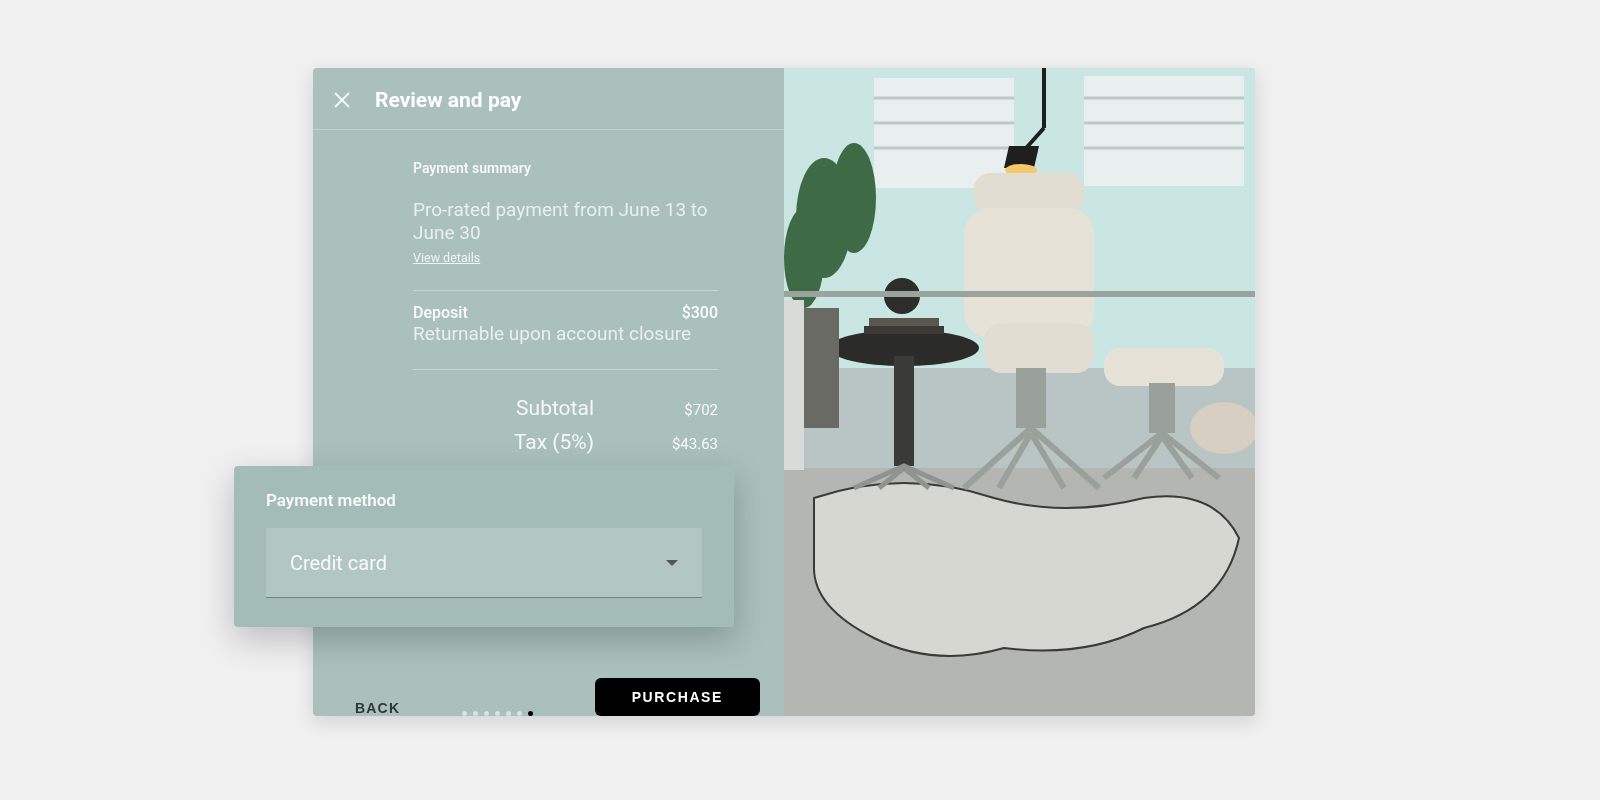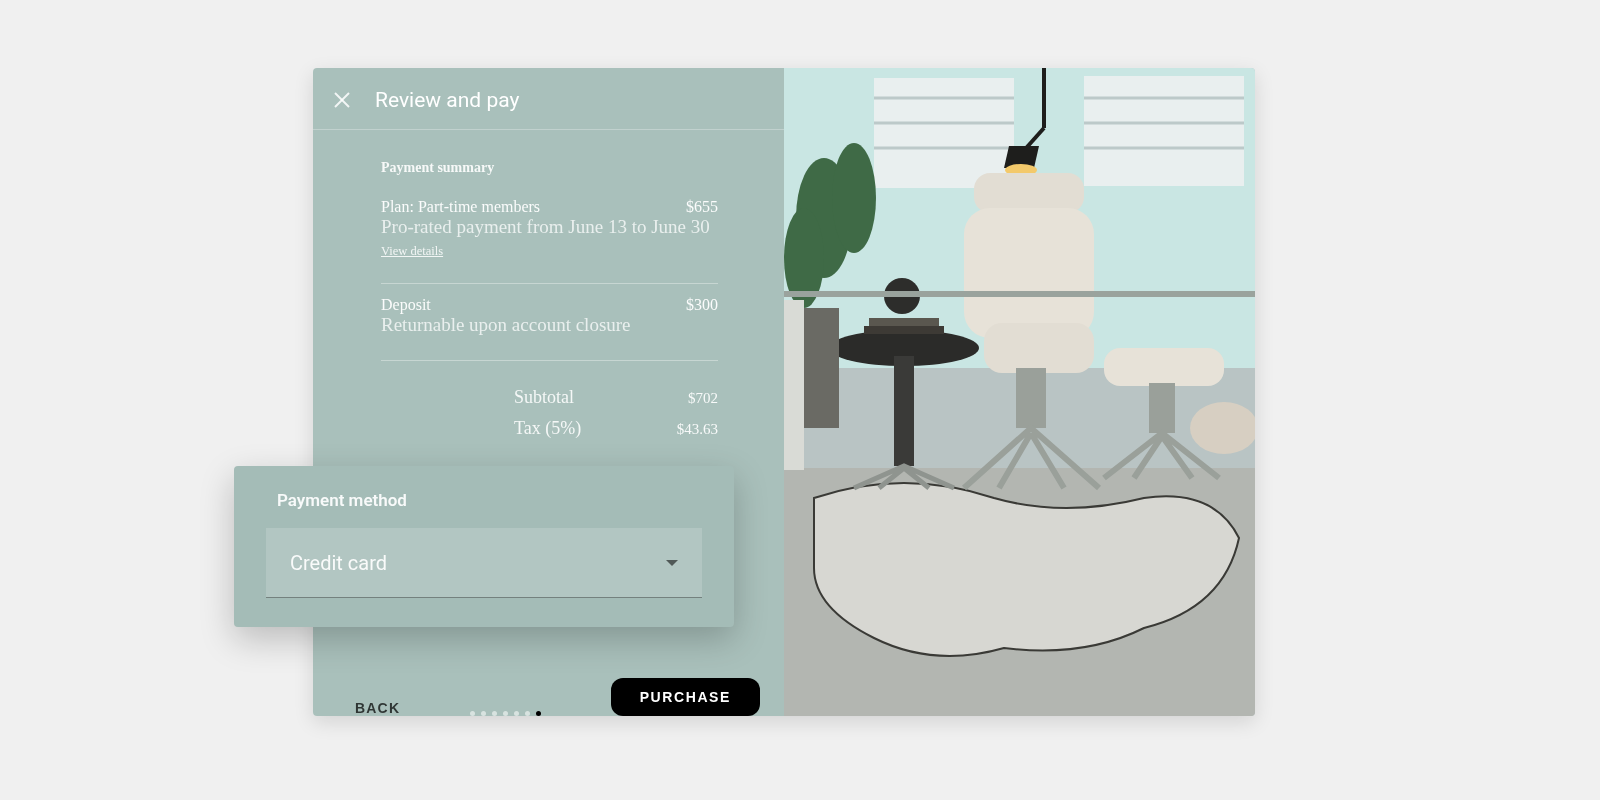--- a/index.html
+++ b/index.html
@@ -41,28 +41,27 @@
   .close-icon {
     width: 18px;
     height: 18px;
     stroke: rgba(255,255,255,0.85);
     stroke-width: 2;
     cursor: pointer;
     flex-shrink: 0;
   }
   .header-title {
     font-size: 21px;
-    font-weight: 400;
+    font-weight: 700;
     margin-left: 24px;
     color: #ffffff;
   }
   .content {
-    padding: 30px 66px 0 68px;
+    padding: 30px 66px 0 100px;
     flex: 1;
-    font-family: Liberation Serif, serif;
   }
   .section-label {
     font-size: 14px;
     font-weight: 600;
     color: rgba(255,255,255,0.9);
     margin-bottom: 22px;
   }
   .line-item {
     padding-bottom: 14px;
   }
@@ -101,25 +100,25 @@
   .totals {
     padding-top: 14px;
   }
   .total-row {
     display: flex;
     justify-content: flex-end;
     align-items: baseline;
     margin-bottom: 10px;
   }
   .total-label {
-    font-size: 18px;
+    font-size: 21px;
     color: rgba(255,255,255,0.88);
     margin-right: 54px;
     min-width: 80px;
-    text-align: left;
+    text-align: right;
   }
   .total-amount {
     font-size: 15px;
     color: rgba(255,255,255,0.92);
     min-width: 70px;
     text-align: right;
   }
   .footer {
     height: 64px;
     display: flex;
@@ -150,23 +149,23 @@
   .dot.active {
     background: #000;
   }
   .purchase-btn {
     background: #000;
     color: #fff;
     border: none;
     font-size: 14px;
     font-weight: 600;
     letter-spacing: 1.6px;
-    padding: 11px 29px;
-    cursor: pointer;
-    border-radius: 12px;
+    padding: 11px 37px;
+    cursor: pointer;
+    border-radius: 6px;
   }
   .right-panel {
     width: 471px;
     position: relative;
     border-top-right-radius: 4px;
     border-bottom-right-radius: 4px;
     overflow: hidden;
   }
   .room-scene {
     width: 100%;
@@ -182,21 +181,20 @@
     background: #a4bcb7;
     border-radius: 4px;
     box-shadow: 0 12px 34px rgba(0,0,0,0.22);
     padding: 24px 32px 28px 32px;
   }
   .floaty-title {
     font-size: 17px;
     font-weight: 600;
     color: rgba(255,255,255,0.92);
     margin-bottom: 18px;
-    margin-left: 11px;
   }
   .select {
     width: 100%;
     height: 70px;
     background: rgba(255,255,255,0.16);
     border: none;
     border-bottom: 1px solid rgba(0,0,0,0.35);
     display: flex;
     align-items: center;
     justify-content: space-between;
@@ -224,24 +222,20 @@
         <line x1="2" y1="2" x2="16" y2="16"></line>
         <line x1="16" y1="2" x2="2" y2="16"></line>
       </svg>
       <div class="header-title">Review and pay</div>
     </div>
 
     <div class="content">
       <div class="section-label">Payment summary</div>
 
       <div class="line-item">
-        <div class="li-row">
-          <div class="li-title">Plan: Part-time members</div>
-          <div class="li-amount">$655</div>
-        </div>
         <div class="li-sub">Pro-rated payment from June 13 to June 30</div>
         <a class="view-details">View details</a>
       </div>
 
       <hr class="divider">
 
       <div class="line-item">
         <div class="li-row">
           <div class="li-title">Deposit</div>
           <div class="li-amount">$300</div>

